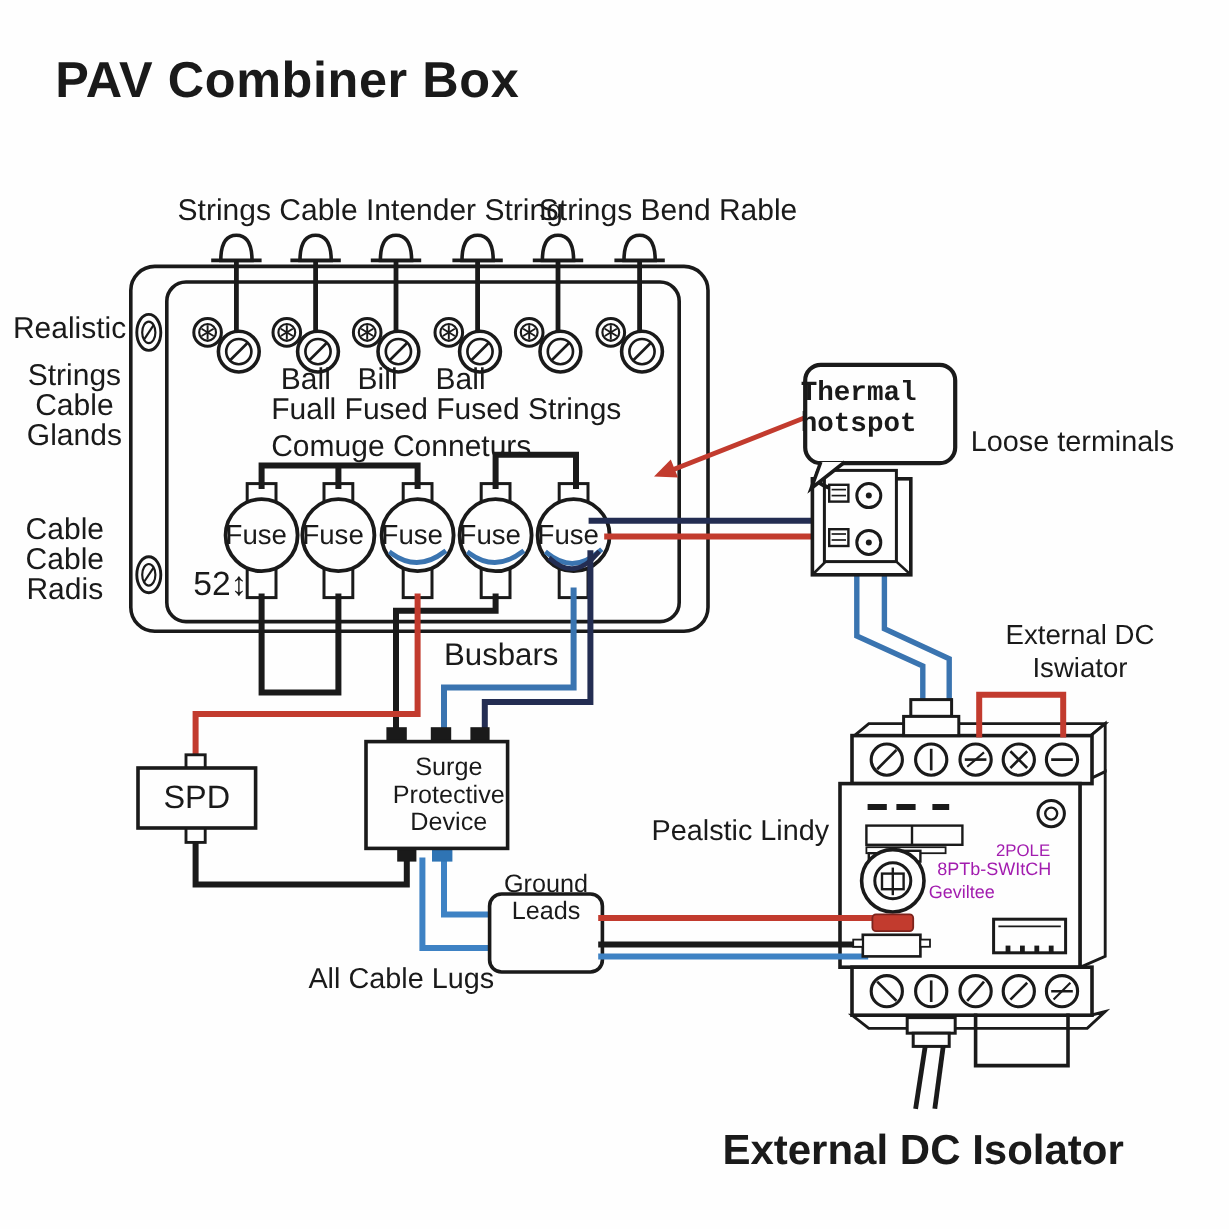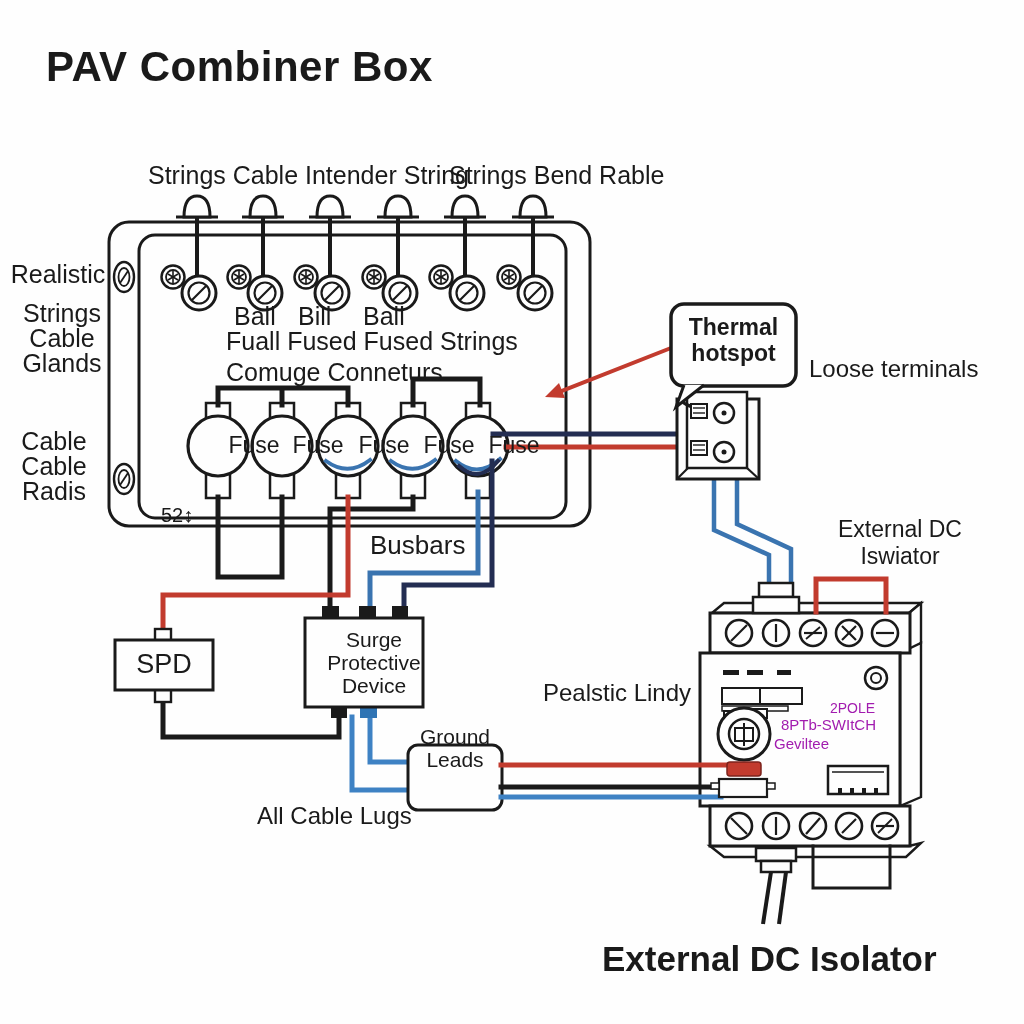--- a/index.html
+++ b/index.html
@@ -12,21 +12,21 @@
   .w-red{stroke:var(--wire-red,#c23b2e);}
   .w-navy{stroke:var(--wire-navy,#232d52);}
   .w-blue{stroke:var(--wire-blue,#3a74b0);}
   .w-lblue{stroke:var(--wire-lblue,#3e82c4);}
   .lbl{position:absolute;white-space:nowrap;color:#1a1a1a;line-height:1.1;}
   .ctr{display:flex;flex-direction:column;align-items:center;justify-content:center;text-align:center;}
   .title{font-size:42px;font-weight:bold;letter-spacing:.5px;}
   .toplab{font-size:25px;}
   .sidelab{font-size:25px;text-align:center;line-height:25px;white-space:normal;}
   .boxlab{font-size:25px;}
-  .fuselab{font-size:23px;text-align:center;width:60px;padding-left:36px;}
+  .fuselab{font-size:23px;width:60px;}
   .bubbletext{font-size:23px;font-weight:bold;line-height:26px;text-align:center;}
   .footer{font-size:35px;font-weight:bold;}
   .isotext{color:#a21caf;}
 </style>
 </head>
 <body style="--wire-black: #1a1a1a; --wire-red: #c23b2e; --wire-navy: #232d52; --wire-blue: #3a74b0; --wire-lblue: #3e82c4; background: rgb(254, 254, 254);">
 
 <div id="stage">
 
 <svg width="1024" height="1024" viewBox="0 0 1024 1024">
@@ -288,24 +288,24 @@
 <div class="lbl boxlab" style="left:363px;top:303px;">Ball</div>
 <div class="lbl boxlab" style="left:226px;top:328px;">Fuall Fused Fused Strings</div>
 <div class="lbl boxlab" style="left:226px;top:359px;">Comuge Conneturs</div>
 
 <div class="lbl fuselab" style="left:188px;top:433px;">Fuse</div>
 <div class="lbl fuselab" style="left:252px;top:433px;">Fuse</div>
 <div class="lbl fuselab" style="left:318px;top:433px;">Fuse</div>
 <div class="lbl fuselab" style="left:383px;top:433px;">Fuse</div>
 <div class="lbl fuselab" style="left:448px;top:433px;">Fuse</div>
 
-<div class="lbl" style="left:161px;top:472px;font-size:20px;margin-top:32px;">52↕</div>
+<div class="lbl" style="left:161px;top:472px;font-size:28px;">52↕</div>
 <div class="lbl" style="left:370px;top:531px;font-size:26px;">Busbars</div>
 
-<div class="lbl bubbletext" style="left:671px;top:314px;width:125px;white-space:normal;">
+<div class="lbl bubbletext" style="left:653px;top:314px;width:125px;white-space:normal;font-family:Liberation Mono, monospace;">
   <div>Thermal</div>
   <div>hotspot</div>
 </div>
 <div class="lbl" style="left:809px;top:356px;font-size:24px;">Loose terminals</div>
 
 <div class="lbl" style="left:818px;top:516px;width:164px;font-size:23px;line-height:27px;text-align:center;white-space:normal;">
   <div>External DC</div>
   <div>Iswiator</div>
 </div>
 

